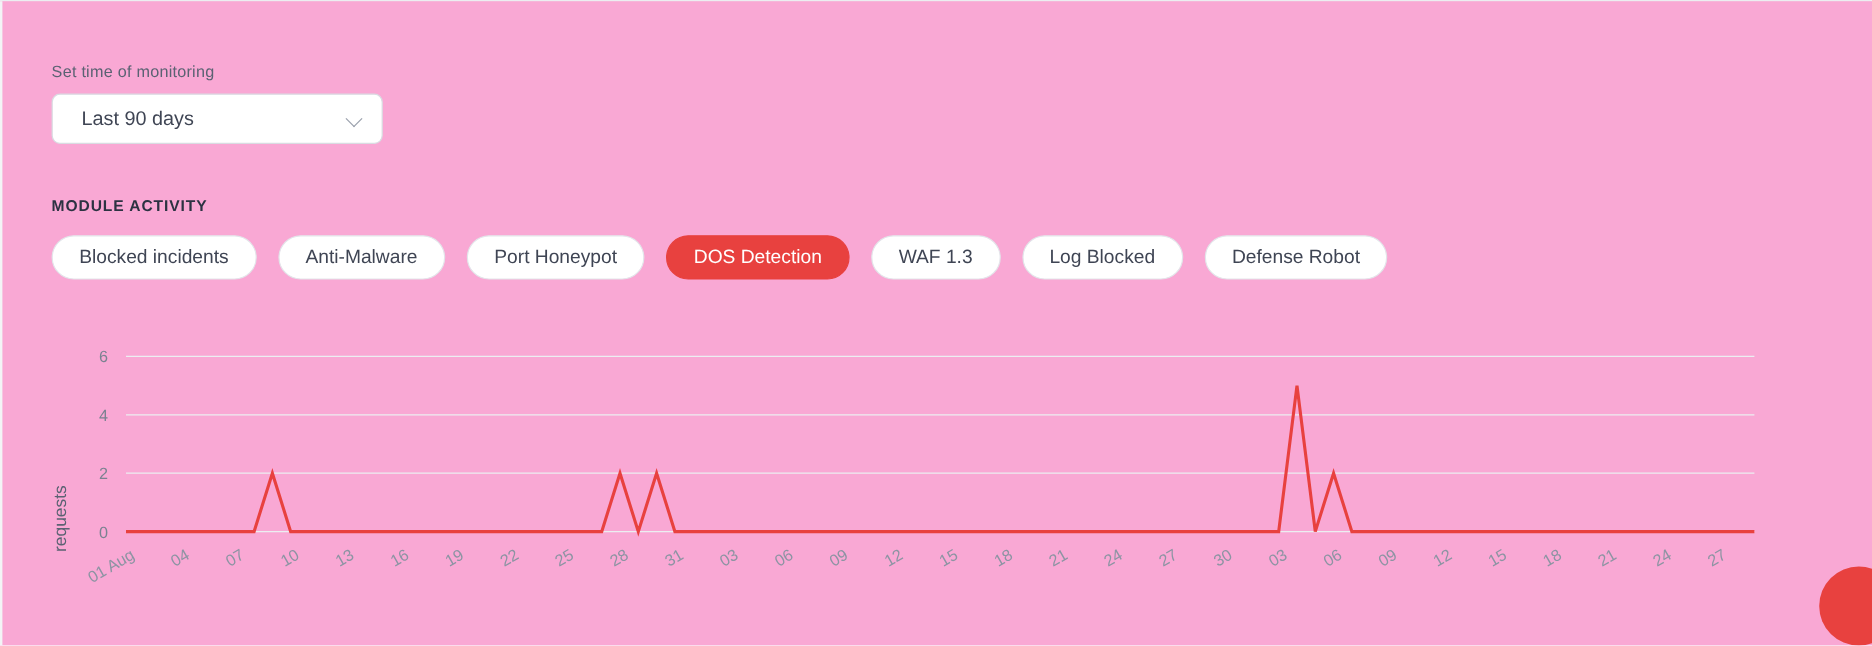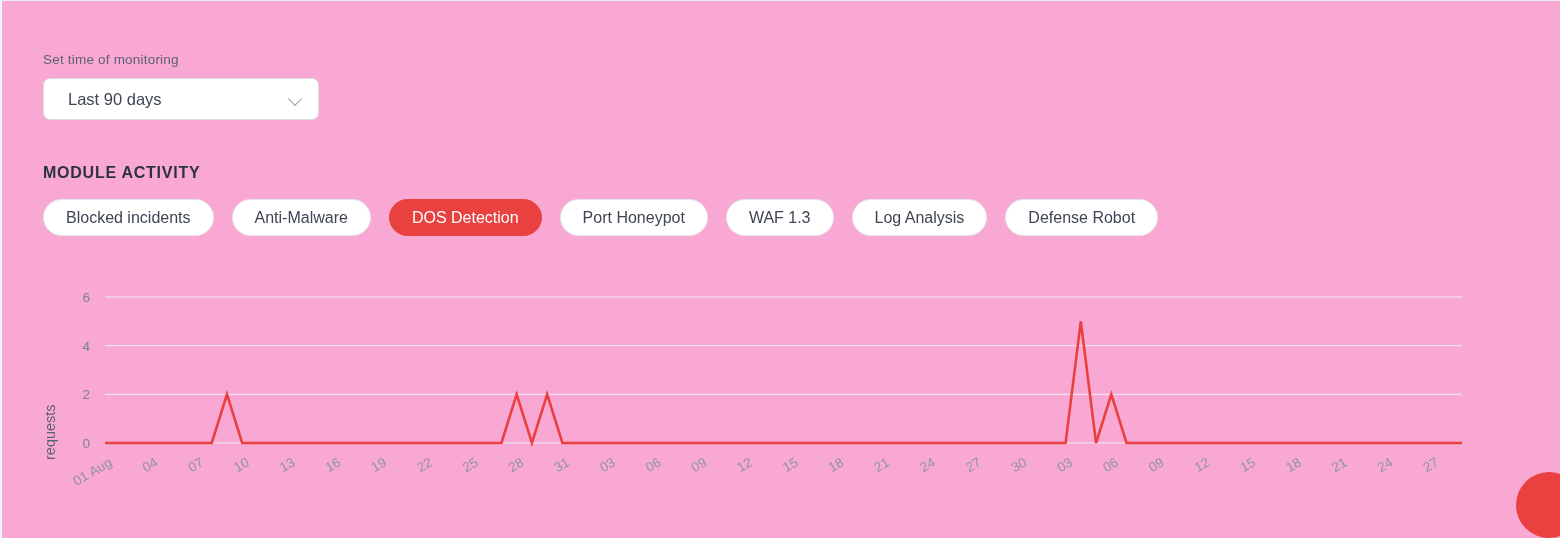--- a/index.html
+++ b/index.html
@@ -71,21 +71,21 @@
     transform: rotate(45deg);
   }
 
   
   #module-section {
     position: absolute;
     left: 43px;
     top: 164px;
   }
   #module-title {
-    font-size: 16px;
+    font-size: 13px;
     font-weight: bold;
     color: #2c3242;
     letter-spacing: .75px;
     margin-bottom: 17px;
   }
   #chip-row {
     display: flex;
     gap: 18px;
     align-items: center;
   }
@@ -160,31 +160,31 @@
 
   <div id="module-section">
     <div id="module-title">MODULE ACTIVITY</div>
     <div id="chip-row">
         <div class="chip">
           <span>Blocked incidents</span>
         </div>
         <div class="chip">
           <span>Anti-Malware</span>
         </div>
+        <div class="chip">
+          <span>Port Honeypot</span>
+        </div>
         <div class="chip active">
           <span>DOS Detection</span>
         </div>
         <div class="chip">
-          <span>Port Honeypot</span>
-        </div>
-        <div class="chip">
           <span>WAF 1.3</span>
         </div>
         <div class="chip">
-          <span>Log Analysis</span>
+          <span>Log Blocked</span>
         </div>
         <div class="chip">
           <span>Defense Robot</span>
         </div>
       </div>
   </div>
 
   <div id="chart-wrap">
     <svg id="chart-svg" width="1500" height="240" viewBox="0 0 1500 240">
       <g id="grid-group">

